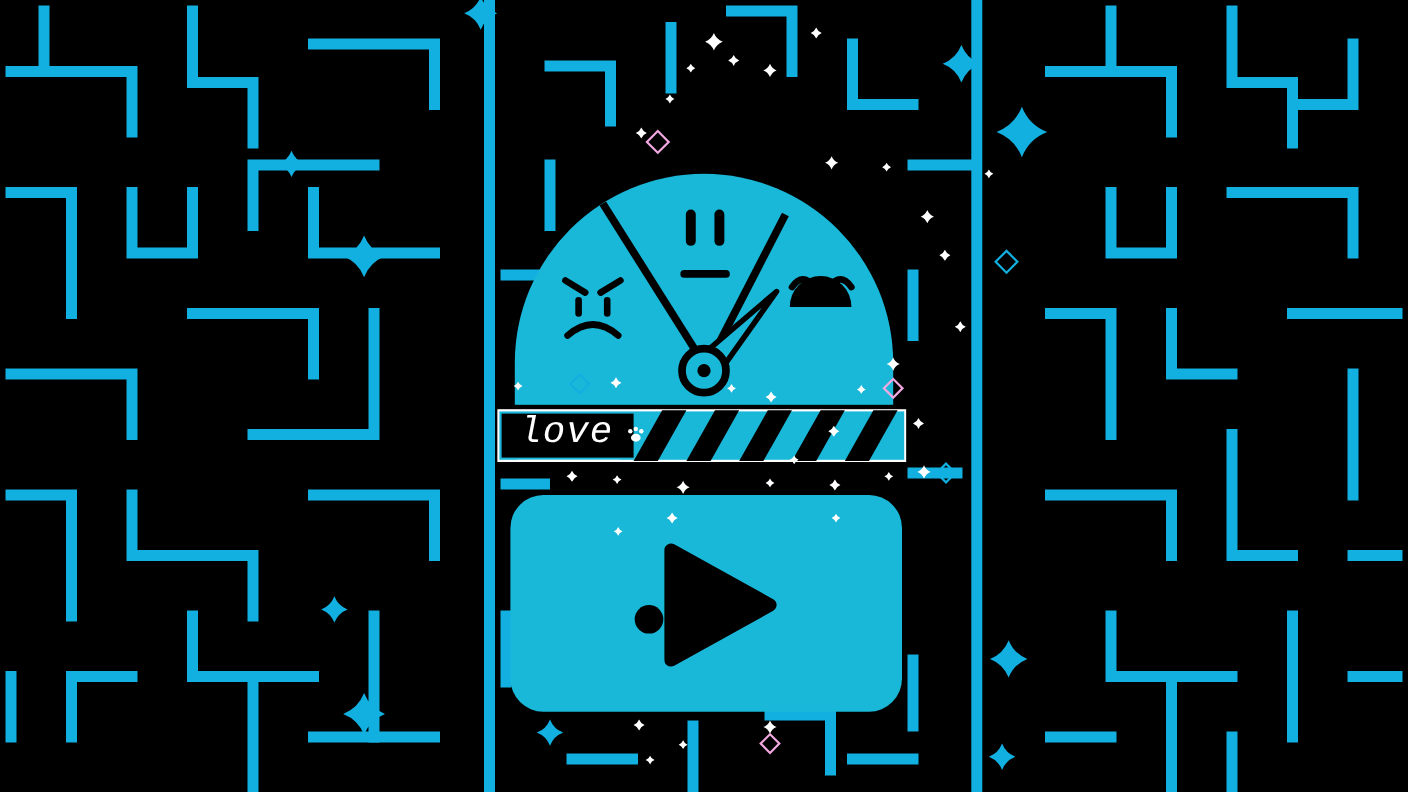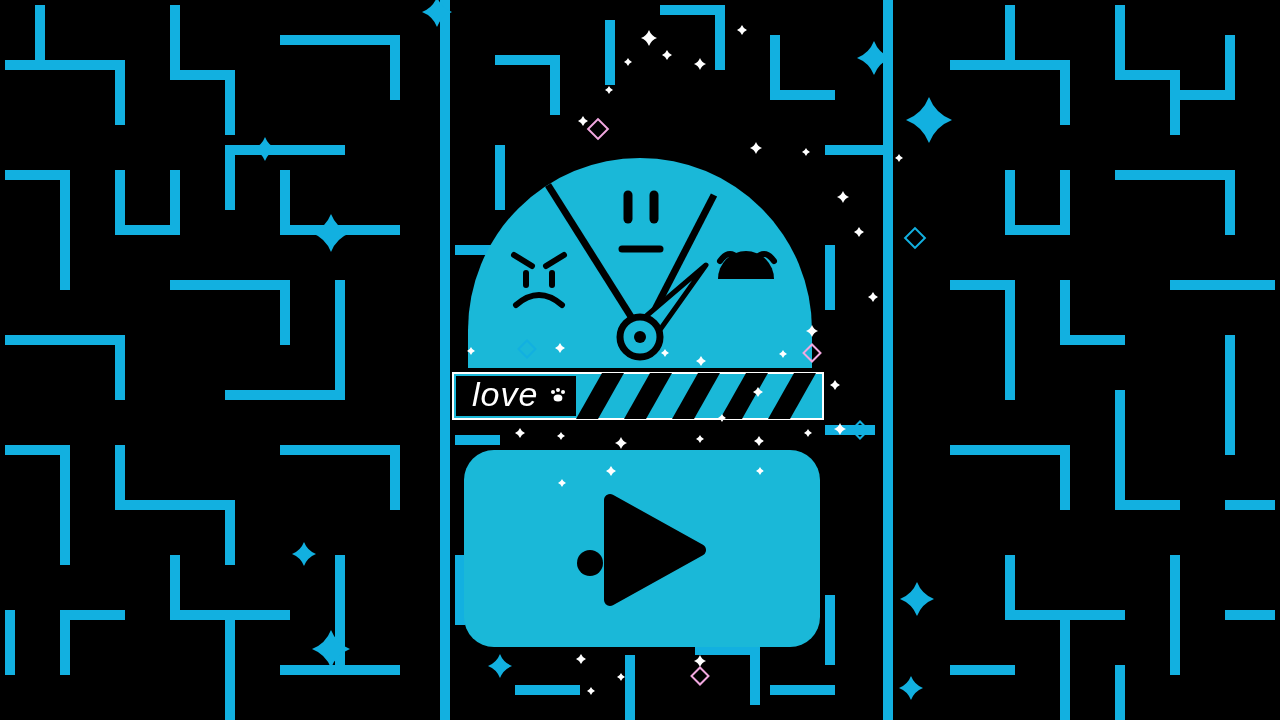--- a/index.html
+++ b/index.html
@@ -3,21 +3,21 @@
 <meta charset="utf-8">
 <style>
   html,body{margin:0;padding:0;background:#000;}
   #stage{position:relative;width:1280px;height:720px;background:var(--bg,#000);overflow:hidden;
          font-family:"DejaVu Sans","Liberation Sans",sans-serif;}
   #maze-layer,#fx-layer{position:absolute;left:0;top:0;width:1280px;height:720px;}
   #maze-layer{z-index:1;}
   #icon-wrap{position:absolute;left:452px;top:155px;width:372px;height:500px;z-index:2;}
   #fx-layer{z-index:3;pointer-events:none;}
   #love-script{position:absolute;left:470px;top:372px;width:150px;height:48px;z-index:4;
-      color:#fff;font-family:Liberation Sans, sans-serif;font-style:italic;
+      color:#fff;font-family:Liberation Mono, monospace;font-style:italic;
       font-size:34px;line-height:44px;letter-spacing:1px;display:flex;align-items:center;gap:4px;}
   #love-script .word{border-bottom:2px solid rgba(255,255,255,.85);padding:0 6px 2px 2px;}
   .paw{display:inline-block;}
 </style>
 </head>
 <body>
 
 <div id="stage">
 
   <svg id="maze-layer" viewBox="0 0 1280 720" aria-hidden="true">

